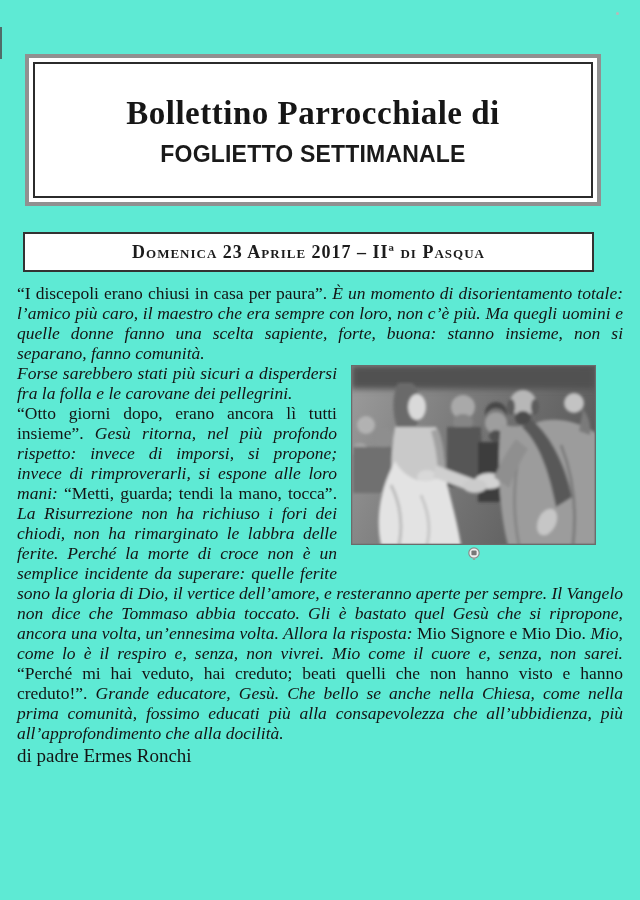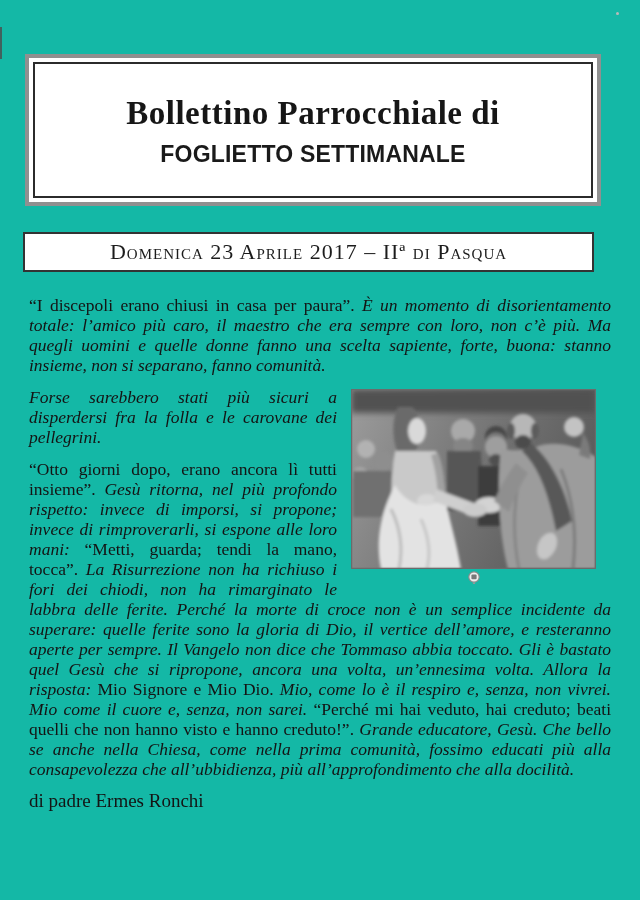--- a/index.html
+++ b/index.html
@@ -1,18 +1,18 @@
 <!DOCTYPE html>
 <html><head>
 <meta charset="utf-8">
 <style>
   html,body{margin:0;padding:0;background:#e9e9e9;}
   .page{
     position:relative;width:640px;height:900px;margin:0 auto;
-    background:#14b8a6;overflow:hidden;color:#141414;
+    background:#5eead4;overflow:hidden;color:#141414;
     font-family:"Liberation Serif", serif;
   }
   
   .scan-line-left{position:absolute;left:0;top:27px;width:2px;height:32px;background:#4c4c4c;opacity:.8;}
   .scan-speck{position:absolute;left:616px;top:12px;width:3px;height:3px;background:#b9b9b9;border-radius:50%;}
 
   
   .headerbox{
     position:absolute;left:25px;top:54px;width:576px;height:152px;
     box-sizing:border-box;border:4px solid #909090;background:#fff;padding:4px;
@@ -31,32 +31,32 @@
     white-space:nowrap;
   }
 
   
   .datebox{
     position:absolute;left:23px;top:232px;width:571px;height:40px;
     box-sizing:border-box;border:2px solid #333;background:#fff;
     display:flex;align-items:center;justify-content:center;
   }
   .datebox span{
-    font-variant:small-caps;font-weight:400;font-size:22px;letter-spacing:1px;
+    font-variant:small-caps;font-weight:700;font-size:18px;letter-spacing:1px;
     color:#1c1c1c;white-space:nowrap;
   }
 
   
   .content{position:absolute;left:17px;top:283px;width:606px;}
   .section-title{
     margin:0 0 4px 0;text-align:center;font-style:italic;font-weight:600;
     font-size:23px;line-height:26px;letter-spacing:.4px;color:#191919;
   }
   .article{font-size:17.5px;line-height:20px;text-align:justify;}
-  .article p{margin:12px;}
+  .article p{margin:0;}
   .it{font-style:italic;}
   .signature{padding-right:30px;margin-top:3px !important;font-size:19px;}
 
   
   .painting-float{
     float:right;width:272px;height:198px;margin:2px 0 8px 14px;
     display:block;
   }
   .painting-col{width:245px;display:flex;flex-direction:column;align-items:center;}
   .painting-frame{width:245px;height:180px;display:block;}

